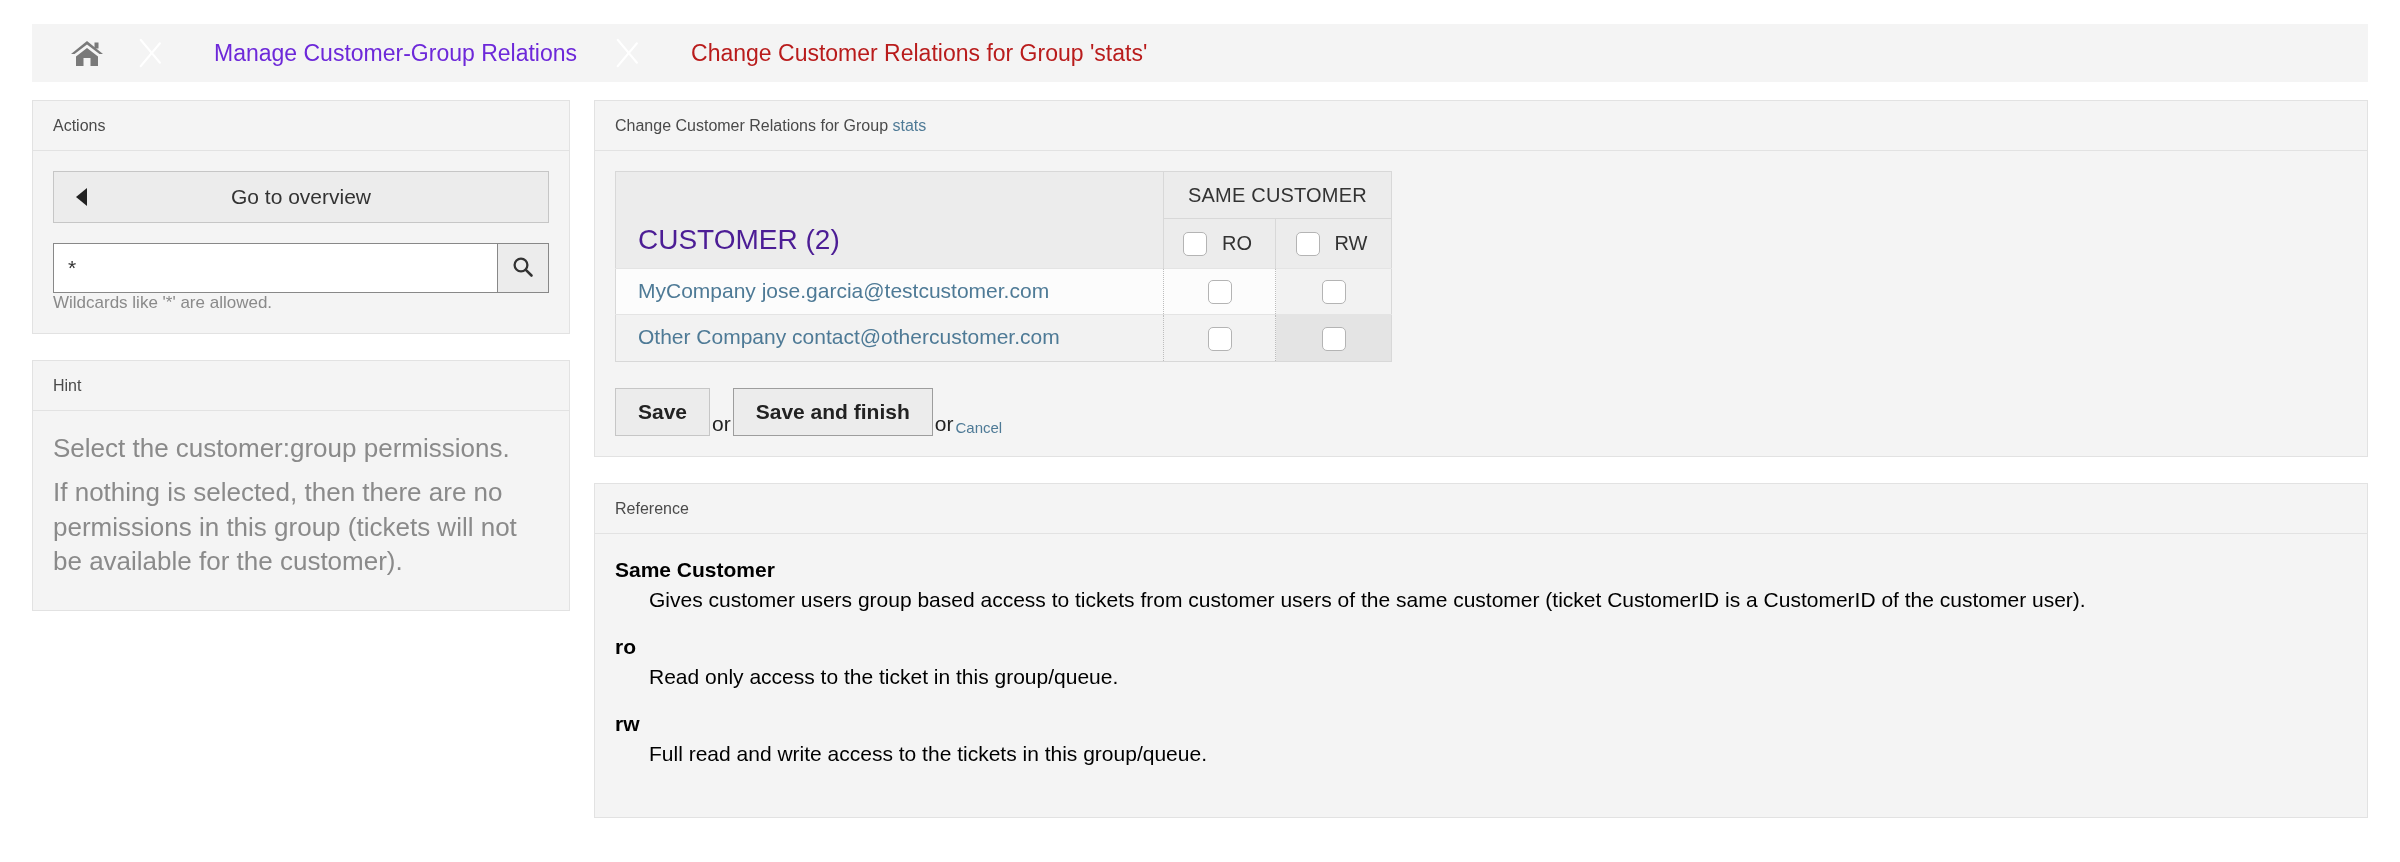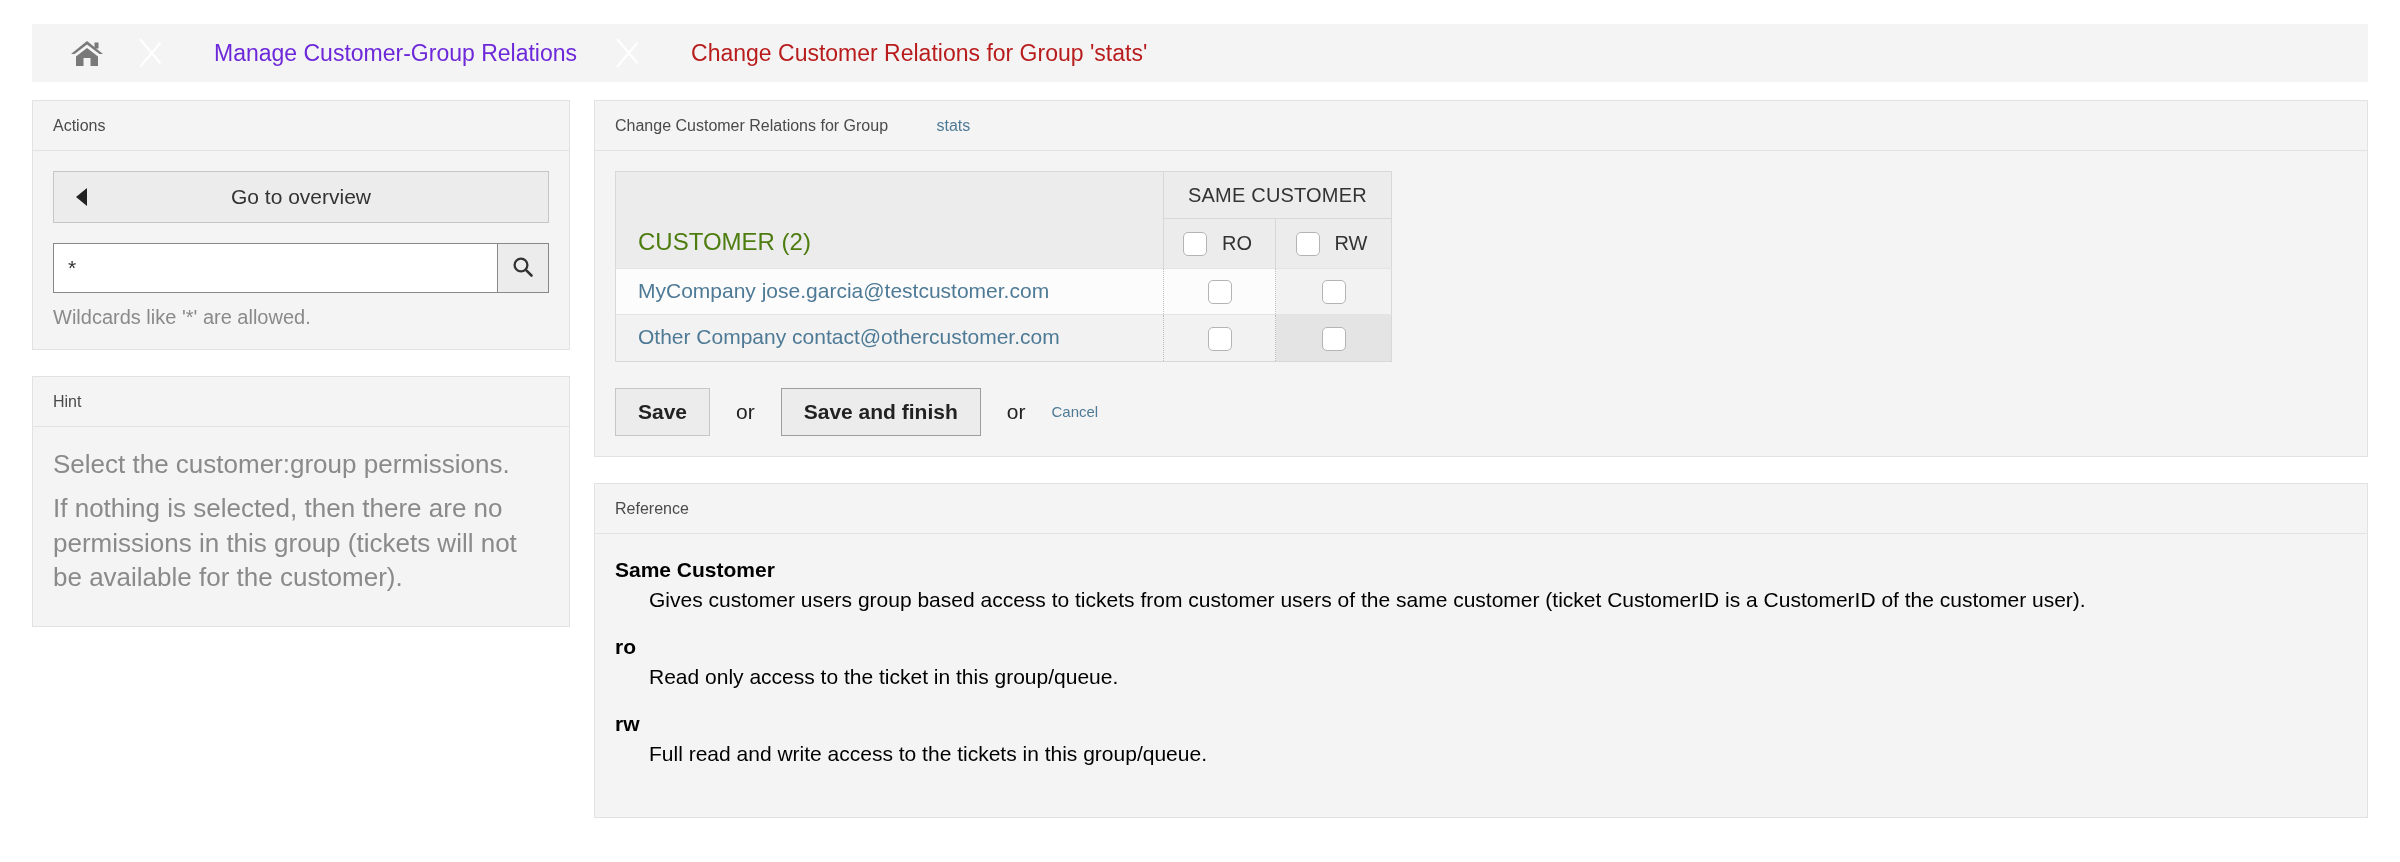--- a/index.html
+++ b/index.html
@@ -127,59 +127,57 @@
     height: 50px;
     border: 1px solid #888888;
     background: #ececec;
     cursor: pointer;
     display: flex;
     align-items: center;
     justify-content: center;
     padding: 0;
   }
   .search-hint {
-    margin-top: 13px;
-    font-size: 20px;
+    font-size: 17px;
     color: #8a8a8a;
   }
 
   
   .hint-p {
     font-size: 26px;
     color: #8a8a8a;
     line-height: 1.32;
     margin: 0 0 10px 0;
   }
   .hint-p:last-child { margin-bottom: 12px; }
 
   
   .content .widget-header .grouplink {
     color: #4e7a96;
     text-decoration: none;
     cursor: pointer;
-    margin-left: 44px;
   }
 
   
   table.rel {
     border-collapse: collapse;
     border: 1px solid #d8d8d8;
     font-size: 21px;
   }
   table.rel th, table.rel td {
     padding: 0;
     text-align: left;
   }
   .th-customer {
     background: #ececec;
     vertical-align: bottom;
     padding: 14px 16px 12px 22px !important;
     font-weight: normal;
-    color: #4d7c0f;
-    font-size: 24px;
+    color: #4c1d95;
+    font-size: 28px;
     width: 548px;
     border-right: 1px solid #d8d8d8;
   }
   .th-group {
     background: #ececec;
     text-align: center !important;
     font-weight: normal;
     color: #333333;
     font-size: 20px;
     padding: 12px 24px 11px 24px !important;
@@ -229,22 +227,22 @@
     vertical-align: middle;
     cursor: pointer;
     margin: 0;
     display: inline-block;
   }
 
   
   .btnbar {
     margin-top: 26px;
     display: flex;
-    align-items: center;
-    gap: 26px;
+    align-items: flex-end;
+    gap: 2px;
     font-size: 21px;
     color: #222222;
   }
   .btn {
     background: #ececec;
     border: 1px solid #c6c6c6;
     padding: 11px 22px;
     font-size: 21px;
     font-weight: bold;
     color: #222222;

